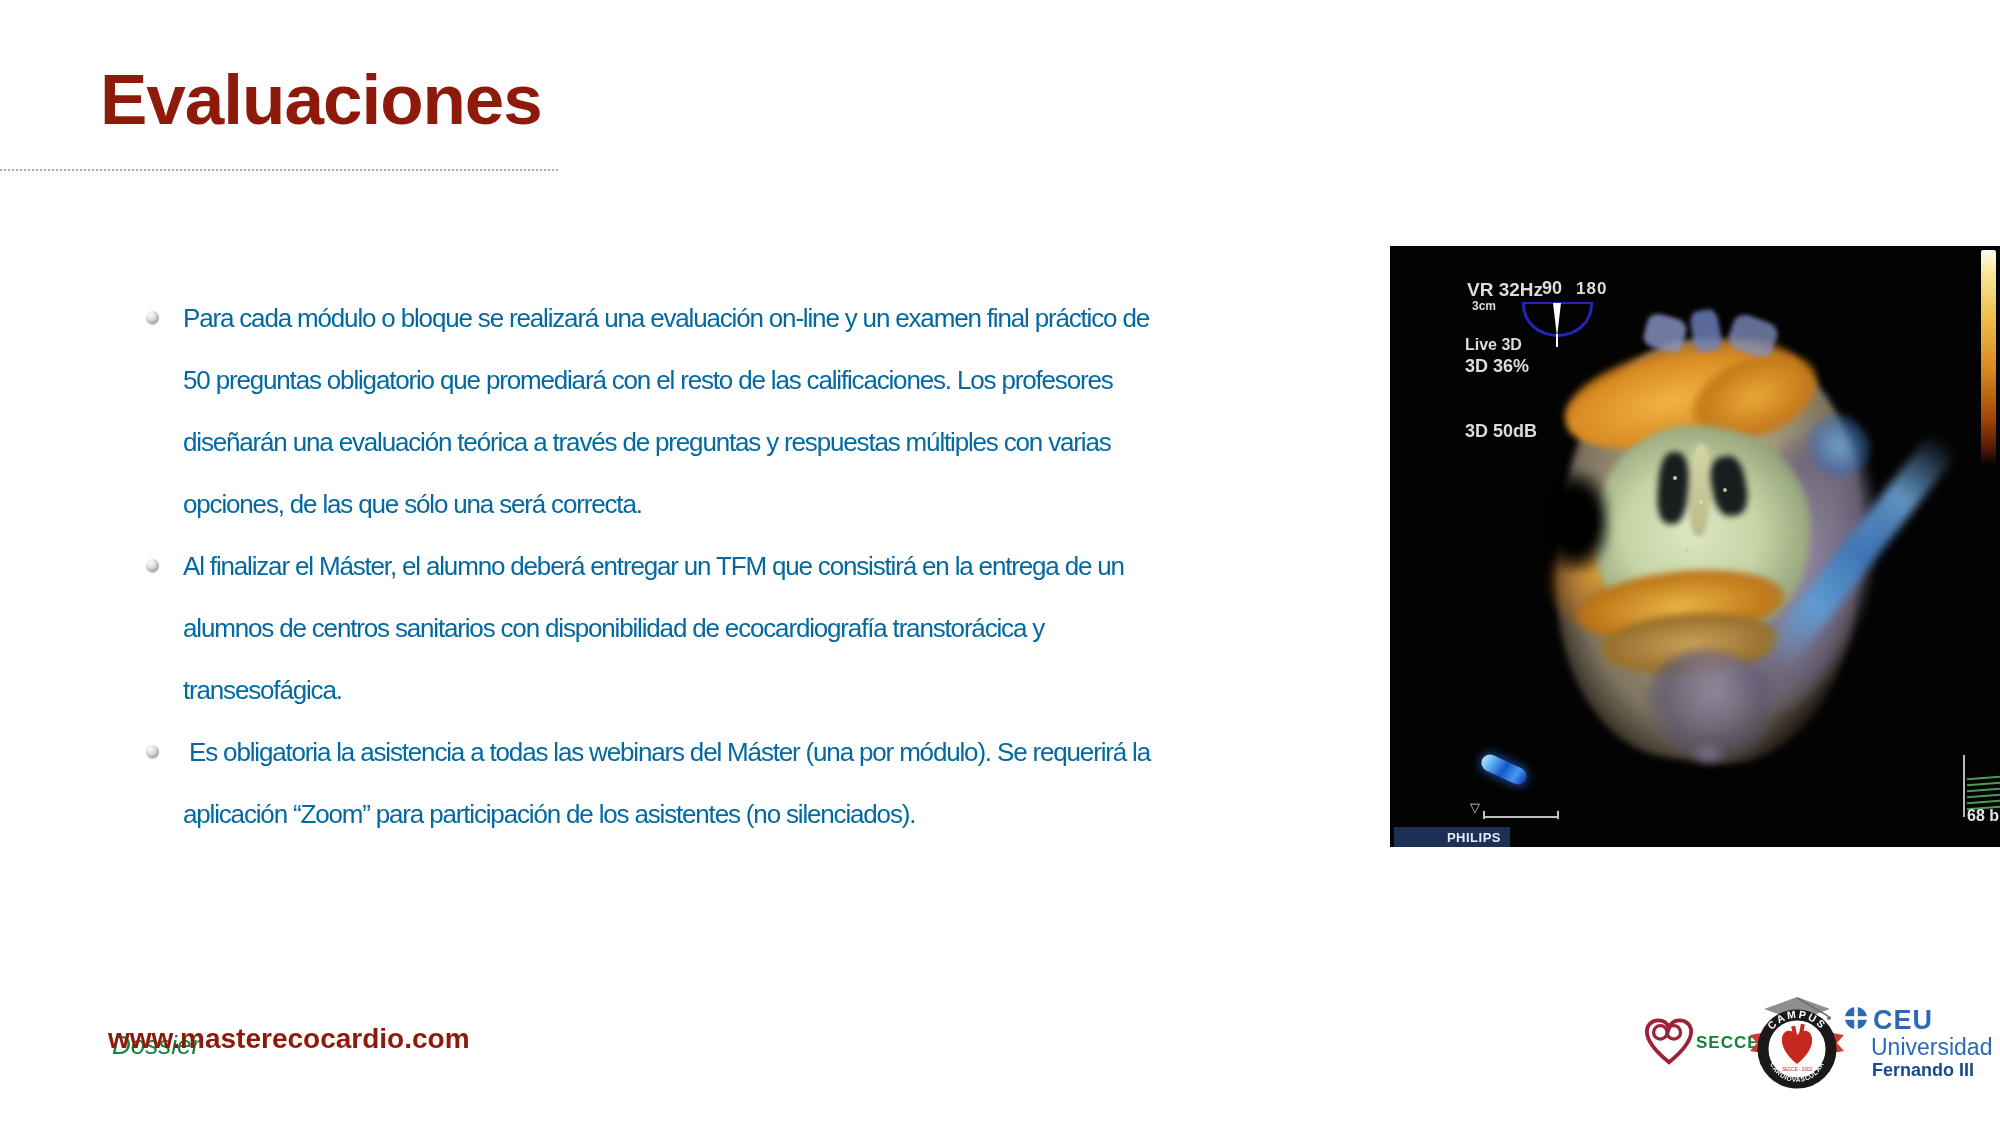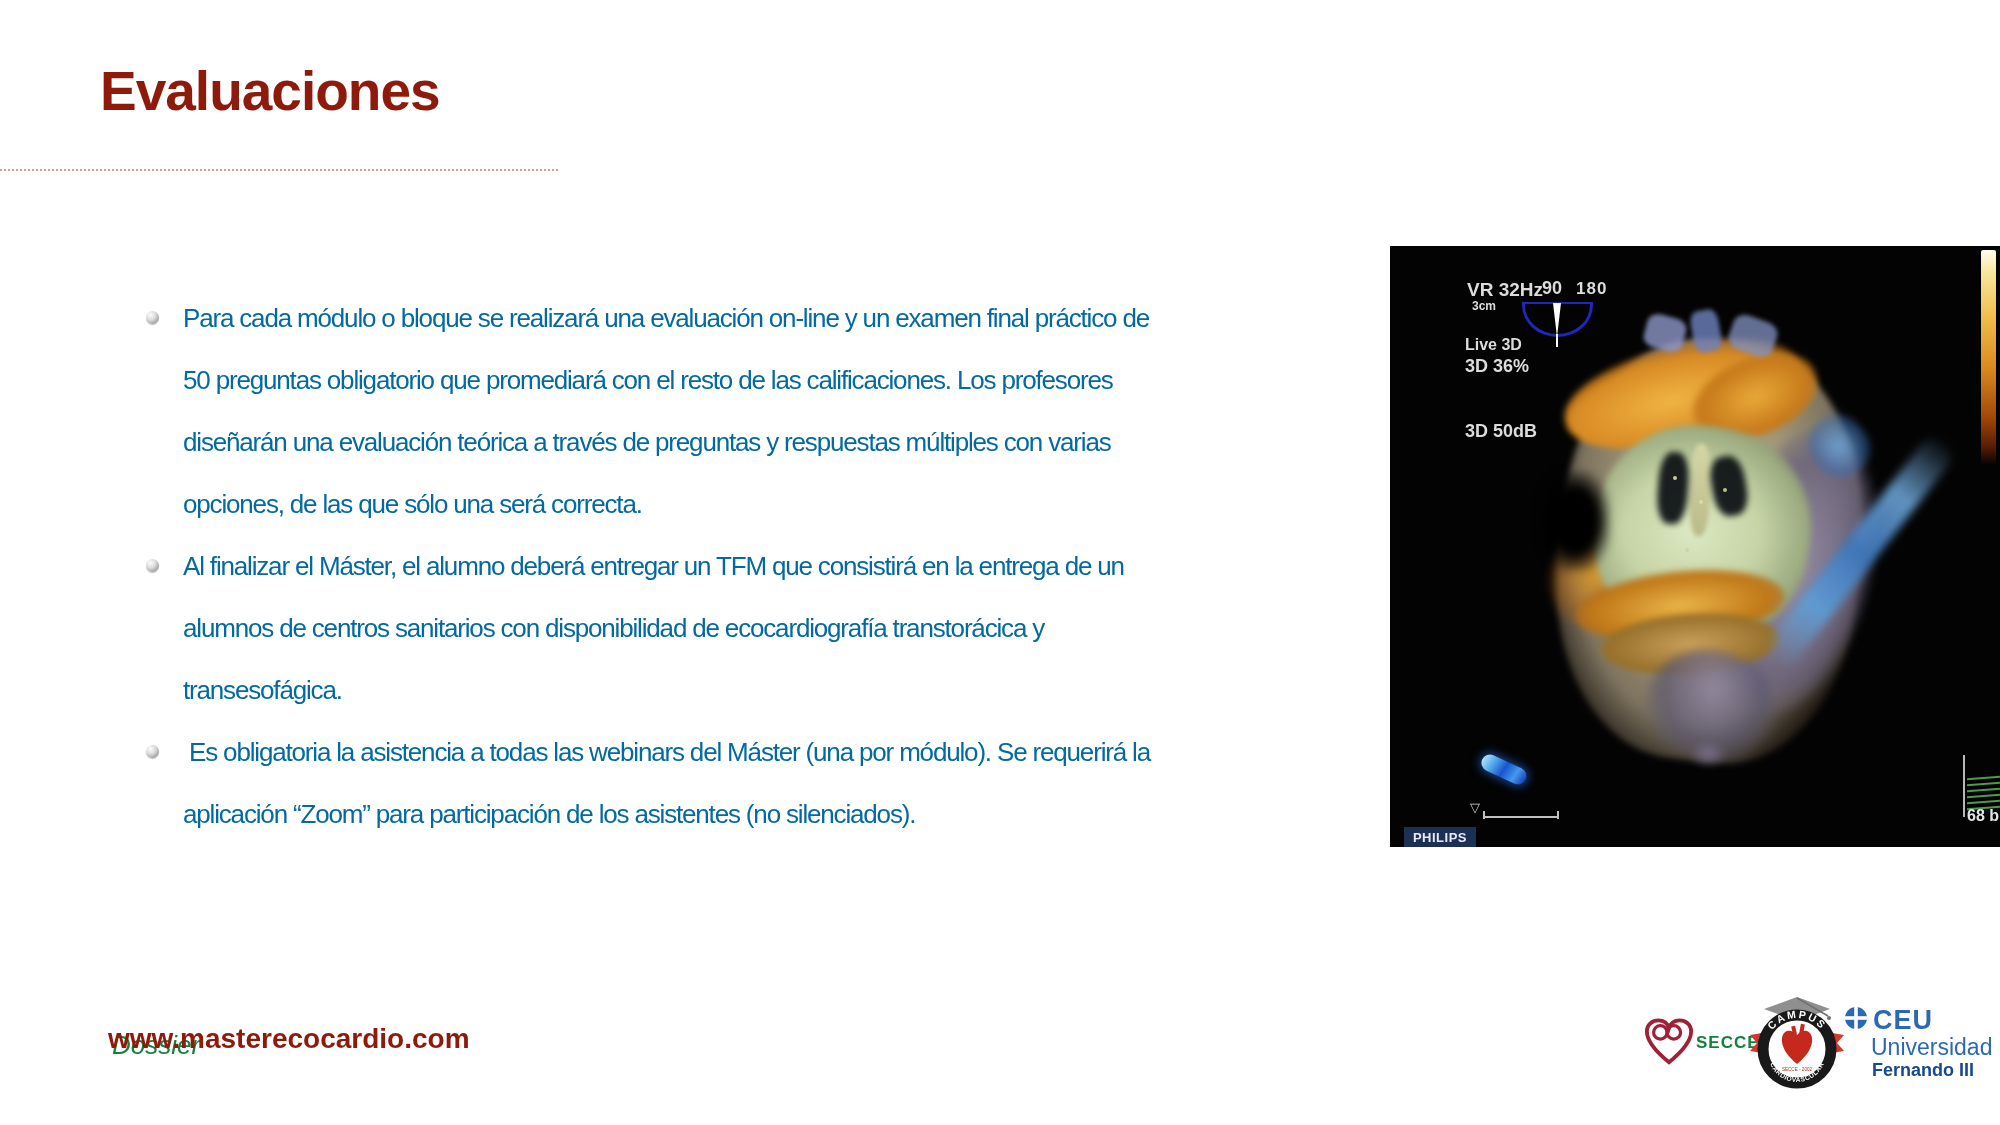--- a/index.html
+++ b/index.html
@@ -1,19 +1,19 @@
 <!DOCTYPE html>
 <html><head>
 <meta charset="utf-8">
 <style>
   html,body{margin:0;padding:0;background:#e8e8e8;}
   .slide{position:relative;width:2000px;height:1125px;background:#ffffff;overflow:hidden;
          font-family:"Liberation Sans",sans-serif;}
   
-  .title{position:absolute;left:100px;top:64px;font-size:55px;line-height:1;font-weight:bold;
+  .title{position:absolute;left:100px;top:64px;font-size:71px;line-height:1;font-weight:bold;
          color:#8e1a0c;letter-spacing:-1px;margin:0;}
   .title-rule{position:absolute;left:0;top:169px;width:558px;height:0;
               border-top:2px dotted #cf9e96;}
   
   .bullets{position:absolute;left:183px;top:287px;margin:0;padding:0;list-style:none;}
   .bullet{position:relative;margin:0;padding:0;}
   .bullet-sphere{position:absolute;left:-37px;top:24px;width:13px;height:13px;border-radius:50%;
     background:radial-gradient(circle at 35% 30%, #fdfdfd 0%, #dcdcdc 40%, #9c9c9c 78%, #868686 100%);
     box-shadow:0 1px 1px rgba(0,0,0,.25);}
   .line{height:62px;line-height:62px;white-space:pre;font-size:26px;letter-spacing:-0.045em;
@@ -97,23 +97,23 @@
   .ecg-vline{left:573px;top:509px;width:2px;height:62px;background:#b8b8b8;}
   .ecg-line{left:577px;width:33px;height:2px;background:#4e9a50;transform:rotate(-4deg);}
   .ov-hr{left:577px;top:561px;font-size:16px;color:#e5e5e5;font-weight:bold;}
   .probe{left:90px;top:515px;width:48px;height:17px;border-radius:9px;transform:rotate(25deg);
     background:linear-gradient(100deg, #bfe8ff 0%, #55aaee 25%, #1855cc 50%, #4499ee 75%, #1133aa 100%);
     box-shadow:0 0 10px 2px rgba(40,120,255,.55);}
   .ruler{left:93px;top:570px;width:76px;height:2px;background:#c0c0c0;}
   .ruler-tick-l{left:93px;top:565px;width:2px;height:8px;background:#c0c0c0;}
   .ruler-tick-r{left:167px;top:565px;width:2px;height:8px;background:#c0c0c0;}
   .ruler-flag{left:80px;top:554px;font-size:13px;color:#d0d0d0;}
-  .philips{left:14px;bottom:0;height:20px;width:72px;background:#1c2f55;color:#e9e9f6;font-size:13px;
+  .philips{left:4px;bottom:0;height:20px;width:72px;background:#1c2f55;color:#e9e9f6;font-size:13px;
     font-weight:bold;letter-spacing:.5px;display:flex;align-items:center;justify-content:center;
-    position:absolute;}
+    position:absolute;padding-left:44px;}
   
   .logos{position:absolute;left:1630px;top:993px;width:370px;height:110px;}
   .logos .abs{position:absolute;}
   .secce-text{left:66px;top:40px;font-size:17px;font-weight:bold;color:#15803d;letter-spacing:1px;}
   .ceu-word{left:243px;top:12px;font-size:27px;font-weight:bold;color:#2c69b4;letter-spacing:1px;}
   .ceu-uni{left:241px;top:41px;font-size:23px;color:#2c69b4;}
   .ceu-fer{left:242px;top:67px;font-size:18px;font-weight:bold;color:#17498f;}
 </style>
 </head>
 <body>

